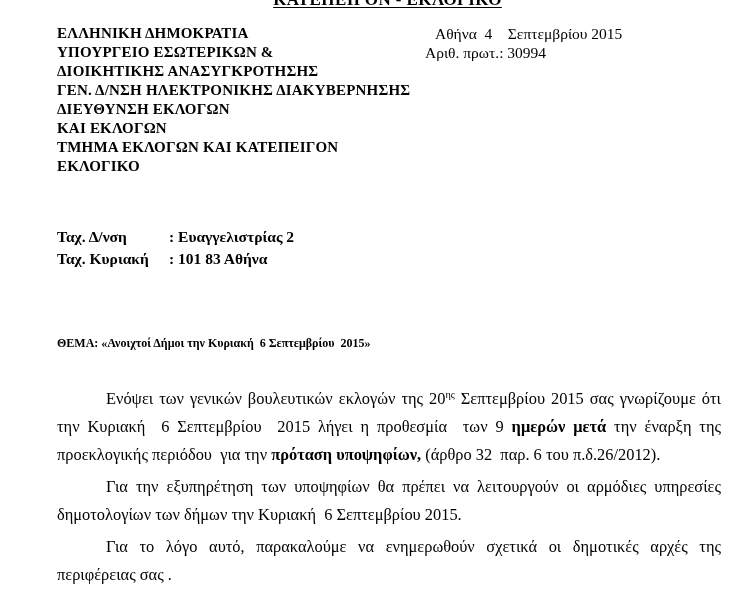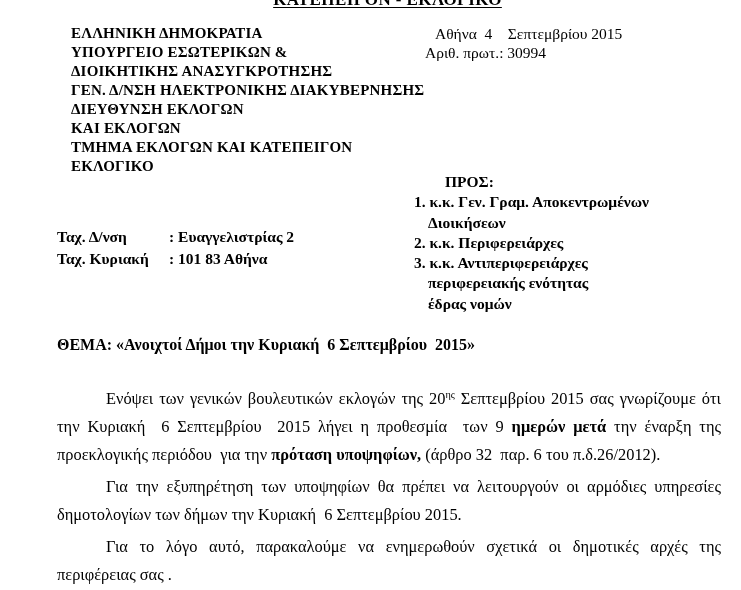--- a/index.html
+++ b/index.html
@@ -20,21 +20,21 @@
     text-align: center;
     text-indent: 34px;
     font-weight: bold;
     font-size: 17px;
     letter-spacing: 0.4px;
     text-decoration: underline;
     text-underline-offset: 2px;
   }
   .agency {
     position: absolute;
-    left: 71px;
+    left: 57px;
     top: 24px;
     font-weight: bold;
     font-size: 15px;
     line-height: 19px;
     letter-spacing: 0.2px;
     white-space: nowrap;
   }
   .dateblock {
     position: absolute;
     left: 425px;
@@ -63,21 +63,21 @@
     font-size: 15.5px;
     line-height: 22px;
     white-space: nowrap;
   }
   .addr-label { display: inline-block; width: 112px; }
   .subject {
     position: absolute;
     left: 57px;
     top: 336px;
     font-weight: bold;
-    font-size: 16px;
+    font-size: 12px;
     white-space: pre-wrap;
   }
   .letter-body {
     position: absolute;
     left: 57px;
     top: 385px;
     width: 664px;
     font-size: 16.4px;
     line-height: 28px;
   }
@@ -106,29 +106,20 @@
     <div>ΚΑΙ ΕΚΛΟΓΩΝ</div>
     <div>ΤΜΗΜΑ ΕΚΛΟΓΩΝ ΚΑΙ ΚΑΤΕΠΕΙΓΟΝ</div>
     <div>ΕΚΛΟΓΙΚΟ</div>
   </div>
 
   <div class="dateblock">
     <div class="dateline">Αθήνα  4    Σεπτεμβρίου 2015</div>
     <div>Αριθ. πρωτ.: 30994</div>
   </div>
 
-  <div class="recipients">
-    <div class="to-label">ΠΡΟΣ:</div>
-    <div class="rl">1. κ.κ. Γεν. Γραμ. Αποκεντρωμένων</div>
-    <div class="rl wrap">Διοικήσεων</div>
-    <div class="rl">2. κ.κ. Περιφερειάρχες</div>
-    <div class="rl">3. κ.κ. Αντιπεριφερειάρχες</div>
-    <div class="rl wrap">περιφερειακής ενότητας</div>
-    <div class="rl wrap">έδρας νομών</div>
-  </div>
 
   <div class="addr">
     <div><span class="addr-label">Ταχ. Δ/νση</span><span>:</span> <span>Ευαγγελιστρίας 2</span></div>
     <div><span class="addr-label">Ταχ. Κυριακή</span><span>:</span> <span>101 83 Αθήνα</span></div>
   </div>
 
   <div class="subject"><span>ΘΕΜΑ:</span> <span>«Ανοιχτοί Δήμοι την Κυριακή  6 Σεπτεμβρίου  2015»</span></div>
 
   <div class="letter-body">
     <p><span>Ενόψει των γενικών βουλευτικών εκλογών της 20</span><sup class="ord">ης</sup><span> Σεπτεμβρίου 2015 σας γνωρίζουμε ότι την Κυριακή  6 Σεπτεμβρίου  2015 λήγει η προθεσμία  των 9 </span><b>ημερών μετά</b><span> την έναρξη της προεκλογικής περιόδου  για την </span><b>πρόταση υποψηφίων,</b><span> (άρθρο 32  παρ. 6 του π.δ.26/2012).</span></p>

